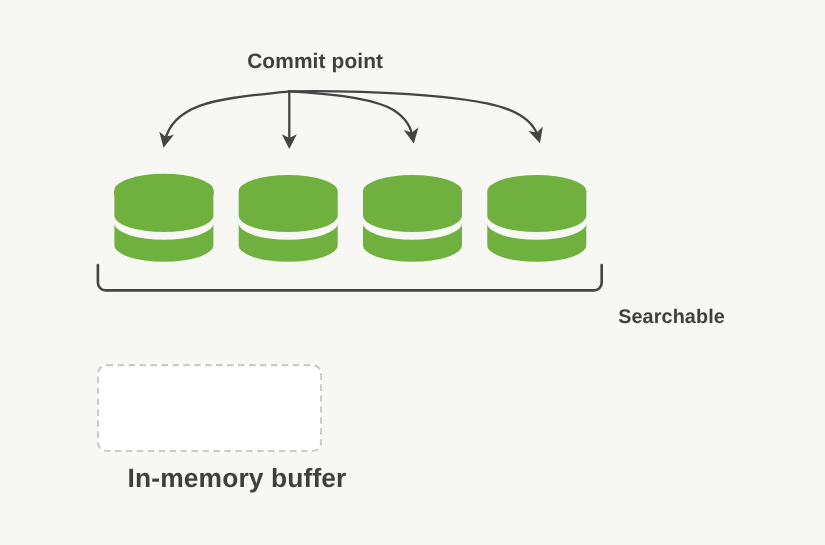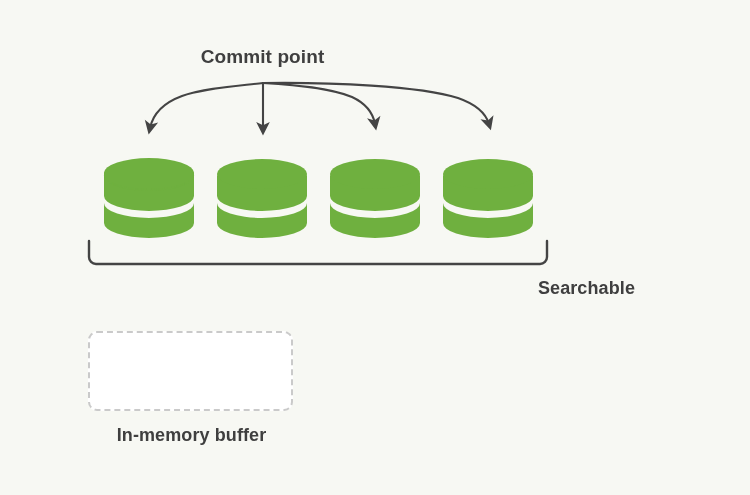--- a/index.html
+++ b/index.html
@@ -26,20 +26,21 @@
     width: 750px;
     height: 495px;
   }
   .label {
     position: absolute;
     color: #3f3f3f;
     font-weight: bold;
     font-family: "Liberation Sans", sans-serif;
     white-space: nowrap;
     letter-spacing: 0.1px;
+    padding-left: 24px;
   }
   #commit-point-label {
     left: 0;
     top: 45px;
     width: 525px;
     text-align: center;
     font-size: 19px;
     line-height: 24px;
   }
   #searchable-label {
@@ -48,21 +49,21 @@
     width: 635px;
     text-align: right;
     font-size: 18px;
     line-height: 23px;
   }
   #buffer-label {
     left: 0;
     top: 424px;
     width: 383px;
     text-align: center;
-    font-size: 18px;
+    font-size: 24px;
     line-height: 23px;
   }
   .buffer-box {
     position: absolute;
     left: 88px;
     top: 331px;
     width: 205px;
     height: 80px;
     background: #ffffff;
     border: 2px dashed #cacaca;

